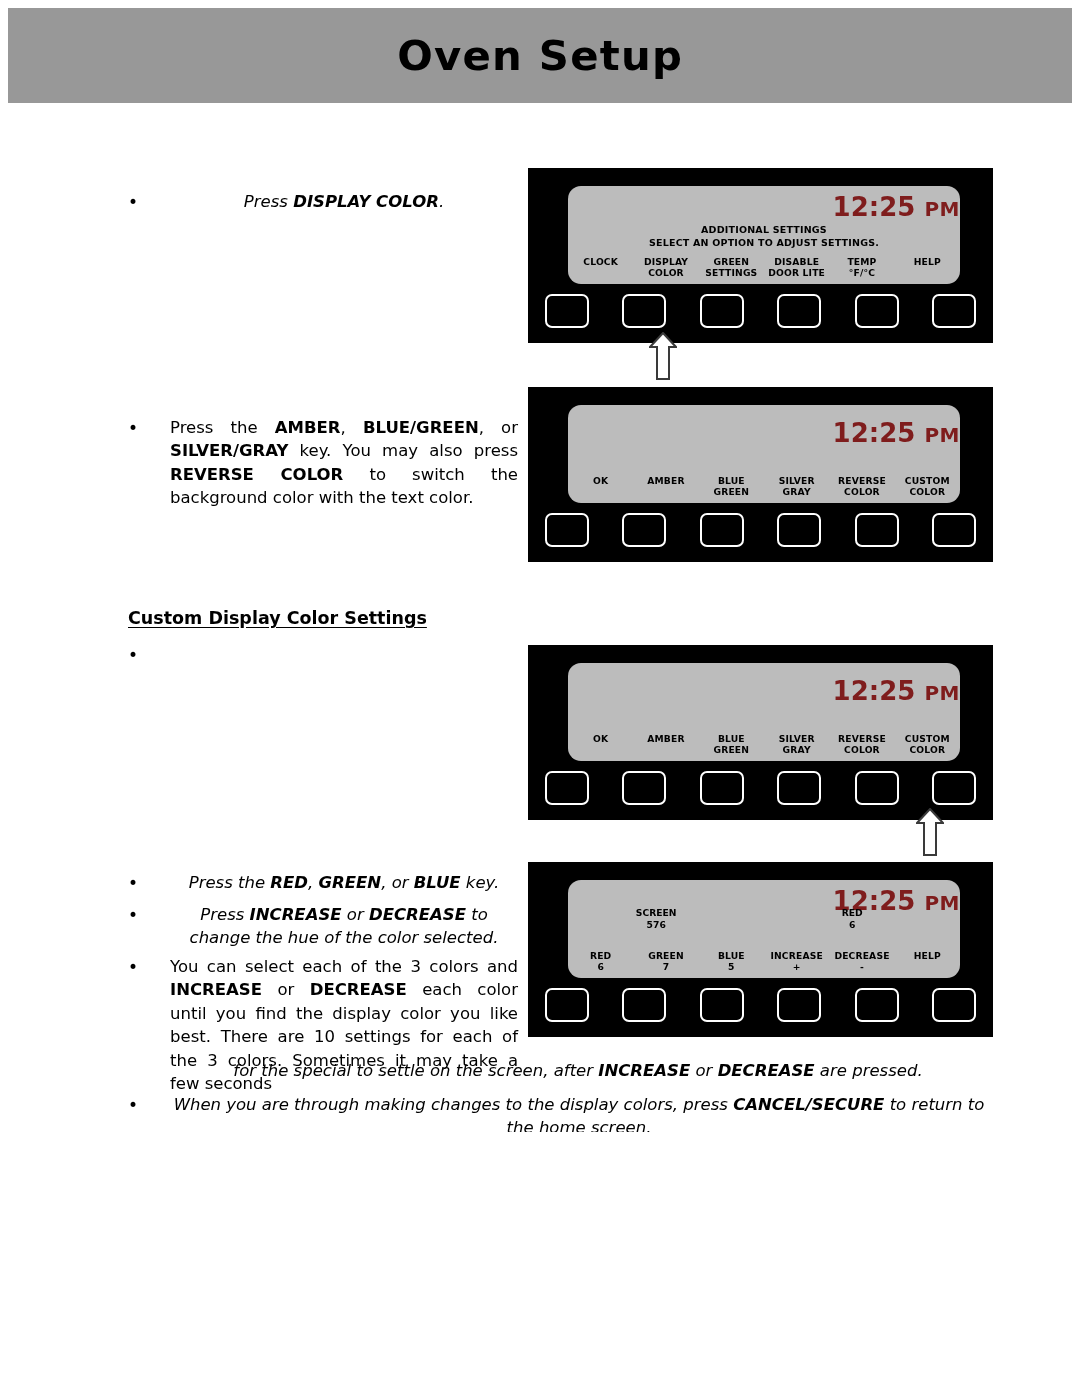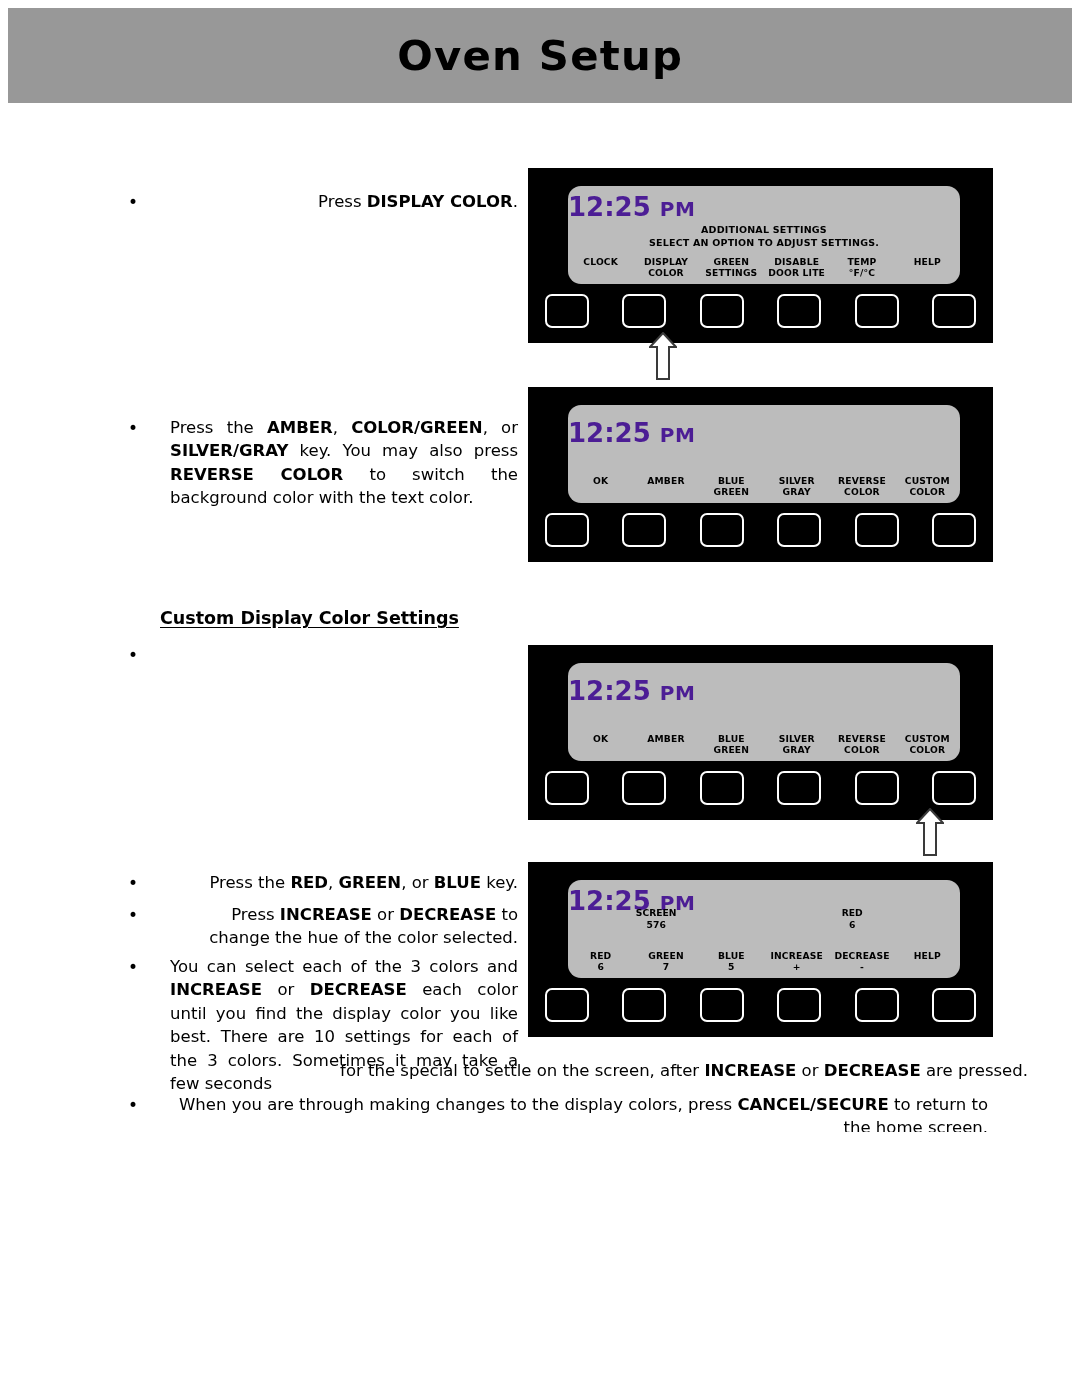--- a/index.html
+++ b/index.html
@@ -46,55 +46,54 @@
     text-align: justify;
   }
   .para .bullet {
     position: absolute;
     left: 0; top: 0;
     font-size: 17px;
     line-height: 1.42;
   }
   .para .txt { display: block; margin-left: 42px; }
   .para b { font-weight: bold; }
-  .nojust .txt { text-align: right; }
+  .nojust .txt { text-align: center; font-style: italic; }
 
   
   #heading-custom {
     position: absolute;
     left: 128px; top: 608px;
     font-size: 17.5px;
     font-weight: bold;
     color: #000;
     text-decoration: underline;
     text-underline-offset: 3px;
-    margin-left: 32px;
   }
 
   
   .panel {
     position: absolute;
     background: #000000;
   }
   .lcd {
     position: absolute;
     background: #bcbcbc;
     border-radius: 13px;
     left: 40px;
     right: 33px;
   }
   .lcd-time {
     position: absolute;
     left: 0; right: 0;
-    text-align: left;
+    text-align: right;
     font-family: "DejaVu Sans", sans-serif;
     font-weight: bold;
     font-size: 26px;
     letter-spacing: 0px;
-    color: #4c1d95;
+    color: #7f1d1d;
   }
   .lcd-time .ampm { font-size: 20px; letter-spacing: 0.5px; }
   .lcd-sub {
     position: absolute;
     left: 0; right: 0;
     text-align: center;
     font-size: 9.5px;
     font-weight: bold;
     letter-spacing: 0.2px;
     color: #000;
@@ -216,21 +215,21 @@
     <div id="header-title">Oven Setup</div>
   </div>
 
   <div class="para nojust" style="left:128px; top:190px; width:390px;">
     <span class="bullet">•</span>
     <span class="txt"><span>Press </span><b>DISPLAY COLOR</b><span>.</span></span>
   </div>
 
   <div class="para" style="left:128px; top:416px; width:390px;">
     <span class="bullet">•</span>
-    <span class="txt"><span>Press the </span><b>AMBER</b><span>, </span><b>COLOR/GREEN</b><span>, or </span><b>SILVER/GRAY</b><span> key. You may also press </span><b>REVERSE COLOR</b><span> to switch the background color with the text color.</span></span>
+    <span class="txt"><span>Press the </span><b>AMBER</b><span>, </span><b>BLUE/GREEN</b><span>, or </span><b>SILVER/GRAY</b><span> key. You may also press </span><b>REVERSE COLOR</b><span> to switch the background color with the text color.</span></span>
   </div>
 
   <div id="heading-custom">Custom Display Color Settings</div>
 
   <div class="para" style="left:128px; top:643px; width:390px;">
     <span class="bullet">•</span>
   </div>
 
   <div class="para nojust" style="left:128px; top:871px; width:390px;">
     <span class="bullet">•</span>

